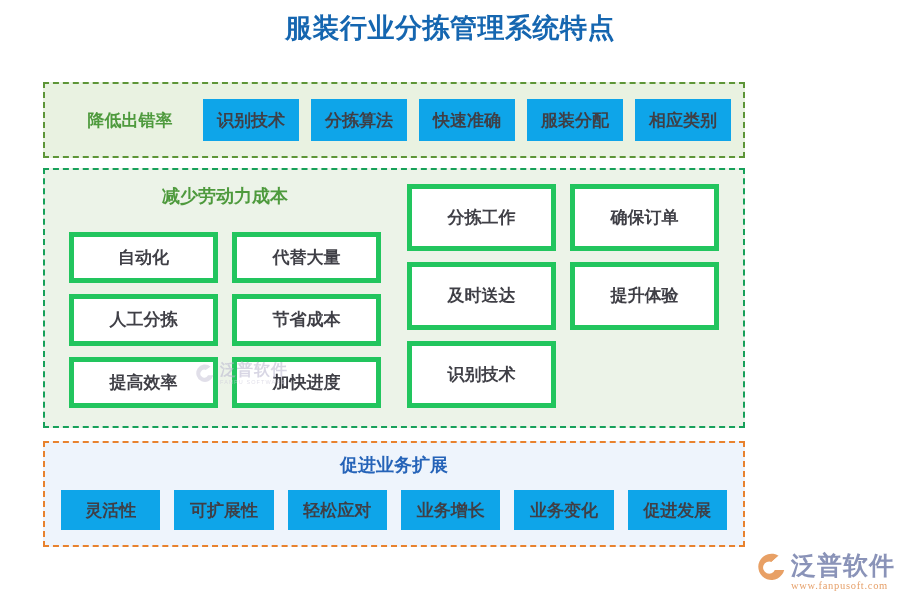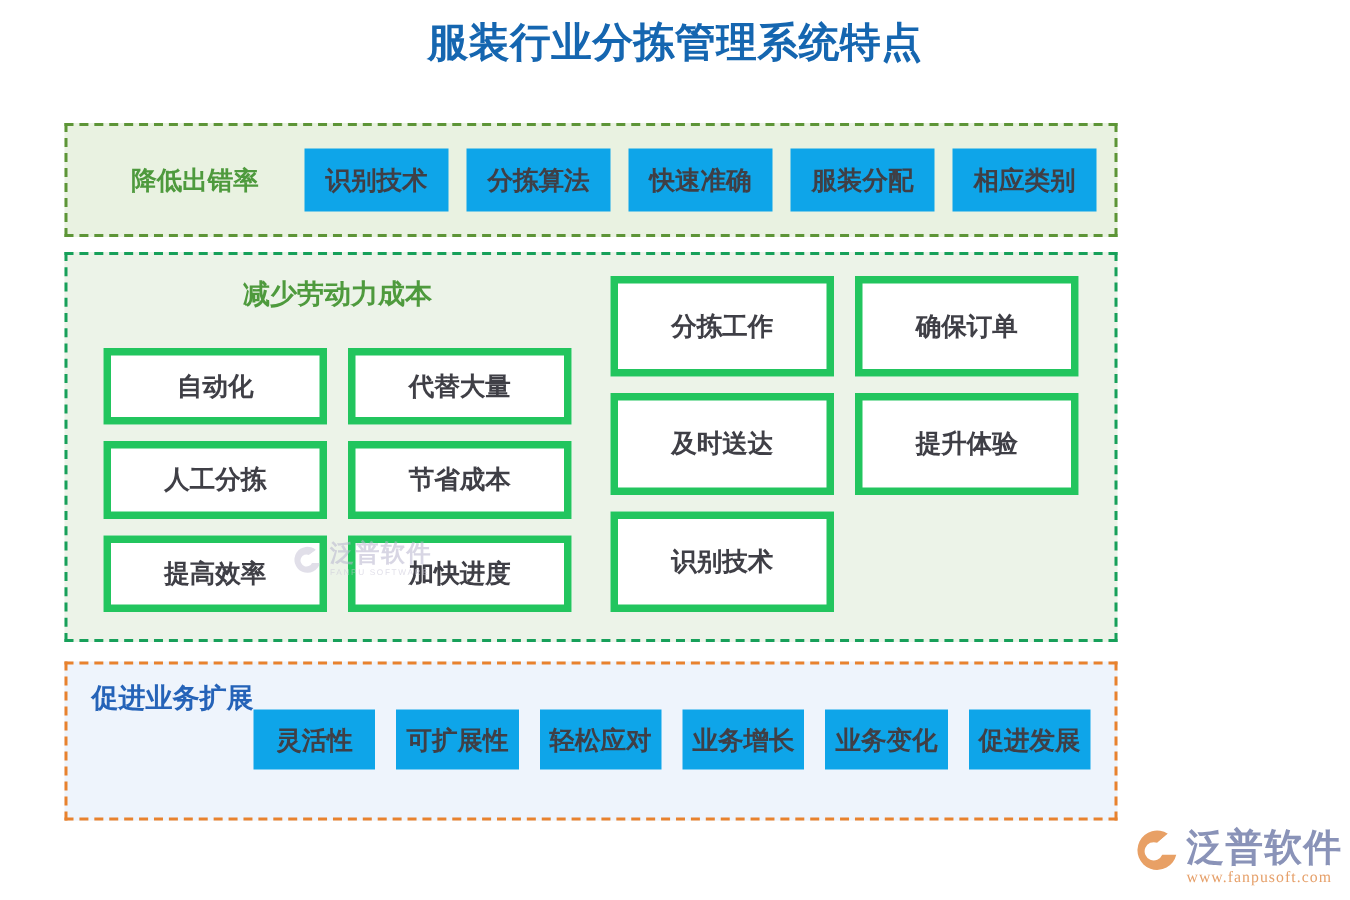--- a/index.html
+++ b/index.html
@@ -121,21 +121,21 @@
   }
 
   
   .sec-expand {
     top: 441px;
     height: 106px;
     background: #eef4fc;
     border: 2px dashed #e8822e;
     padding: 10px 16px 12px 16px;
     display: flex;
-    flex-direction: row;
+    flex-direction: column;
   }
   .sec-expand .col-head {
     color: #2563b8;
     margin-bottom: 10px;
   }
   .sec-expand .chip-row {
     flex: 1 1 auto;
     display: flex;
     align-items: center;
     justify-content: flex-start;

